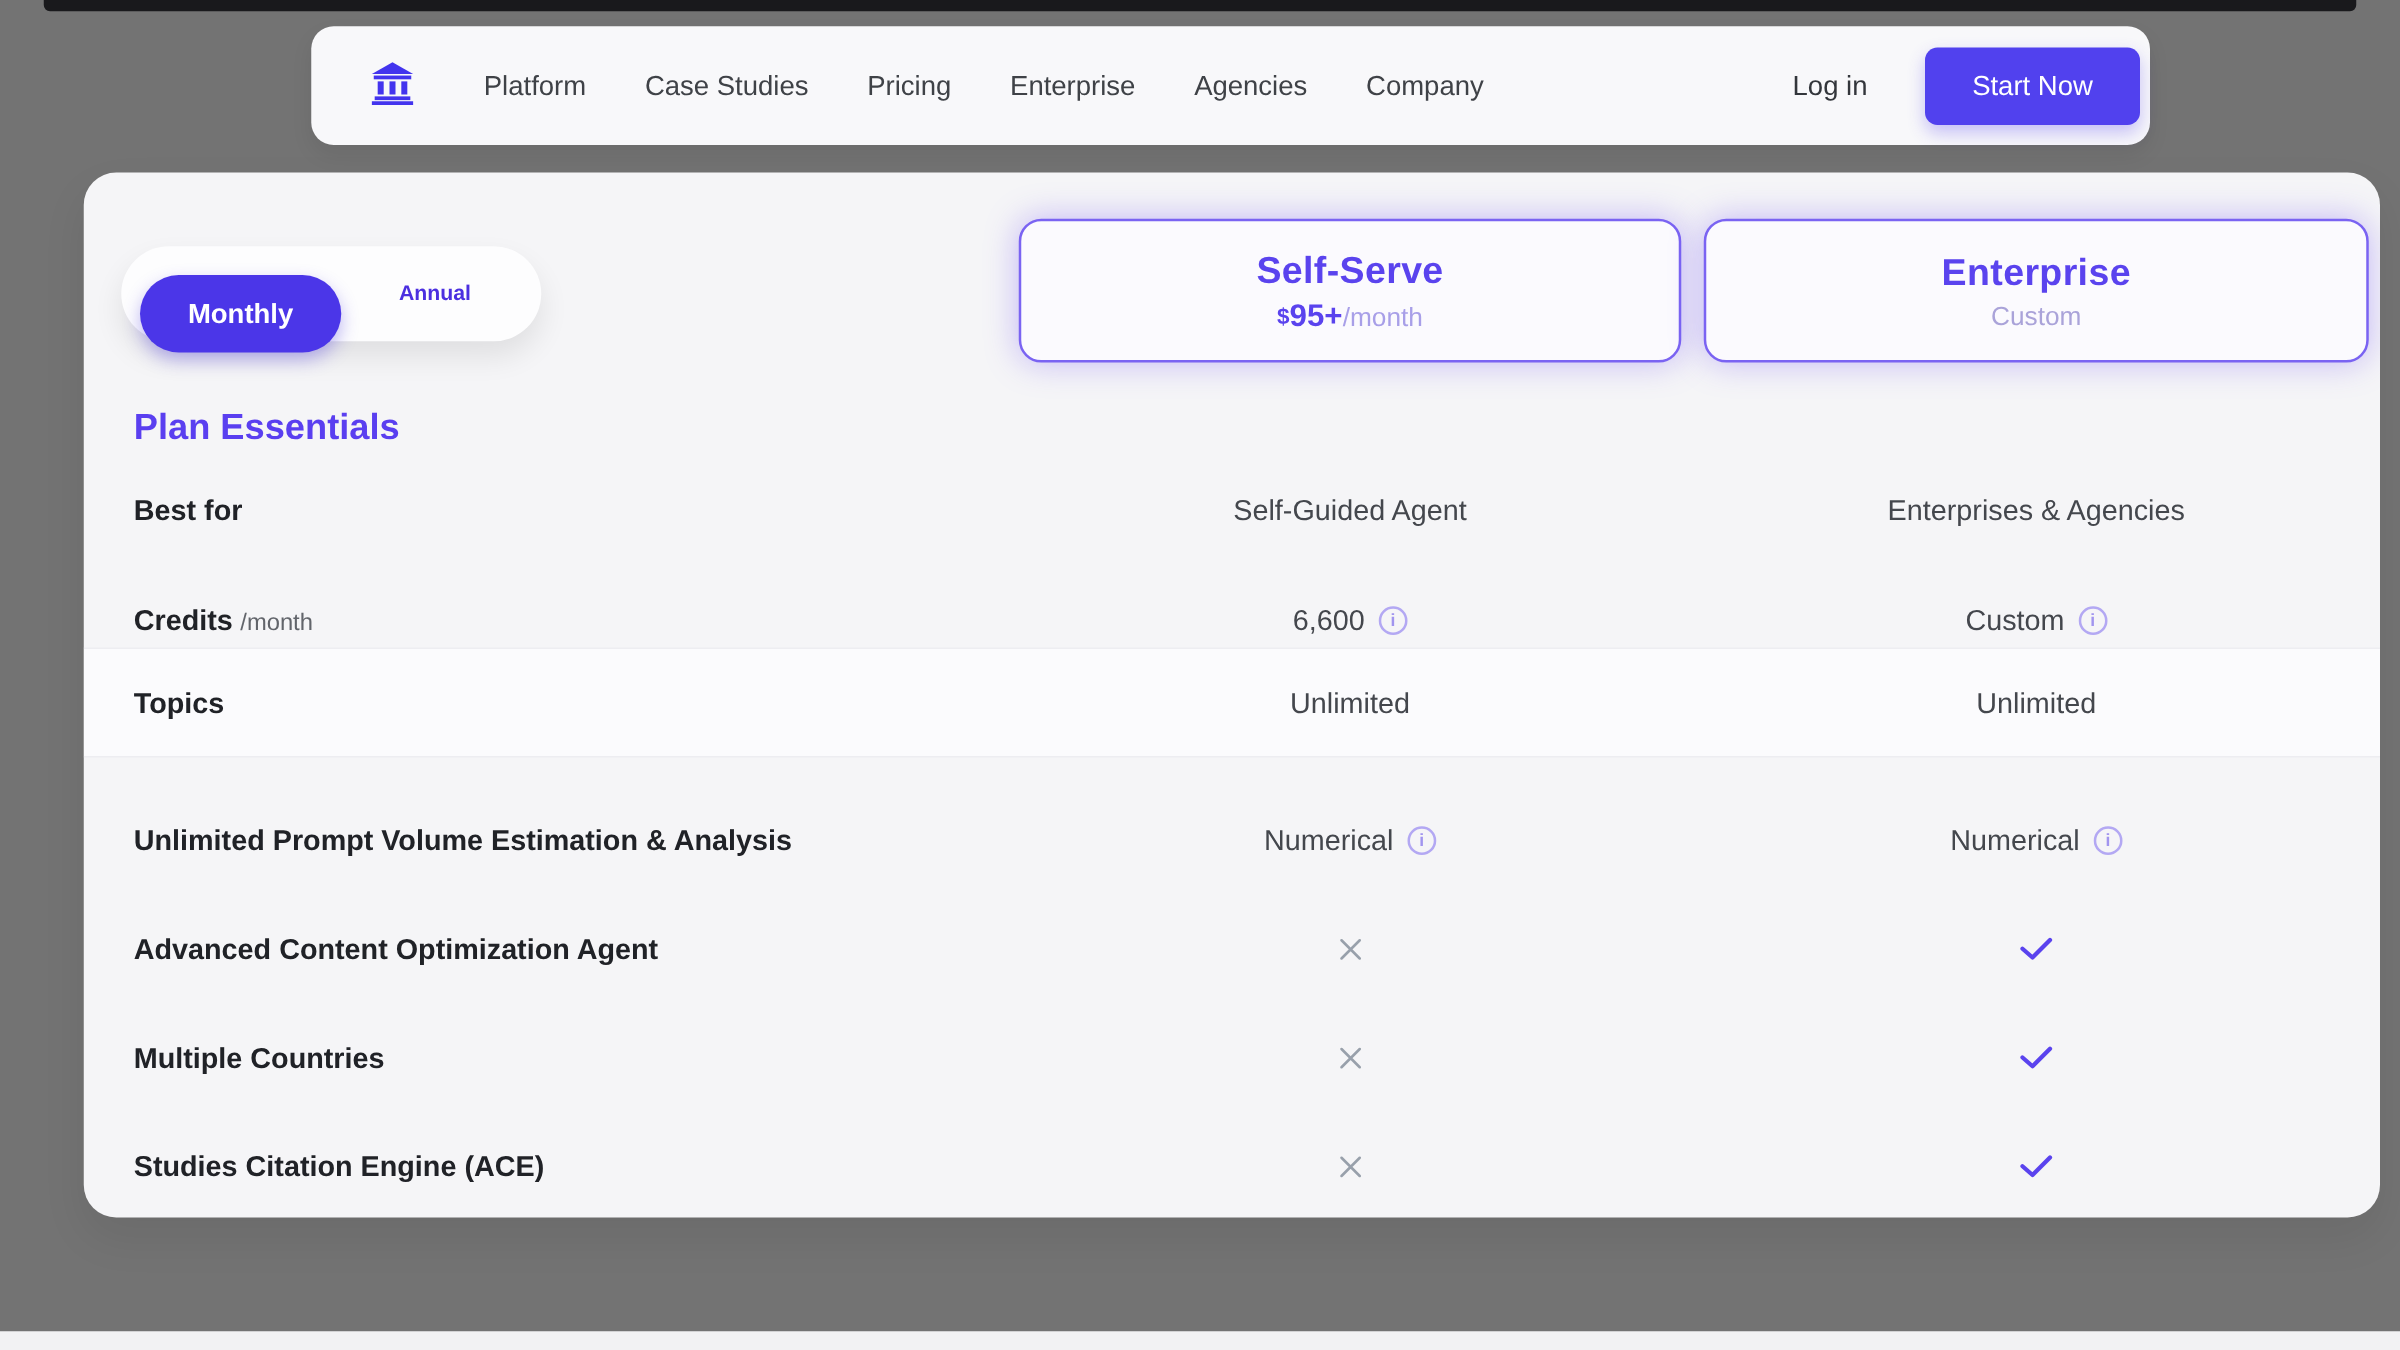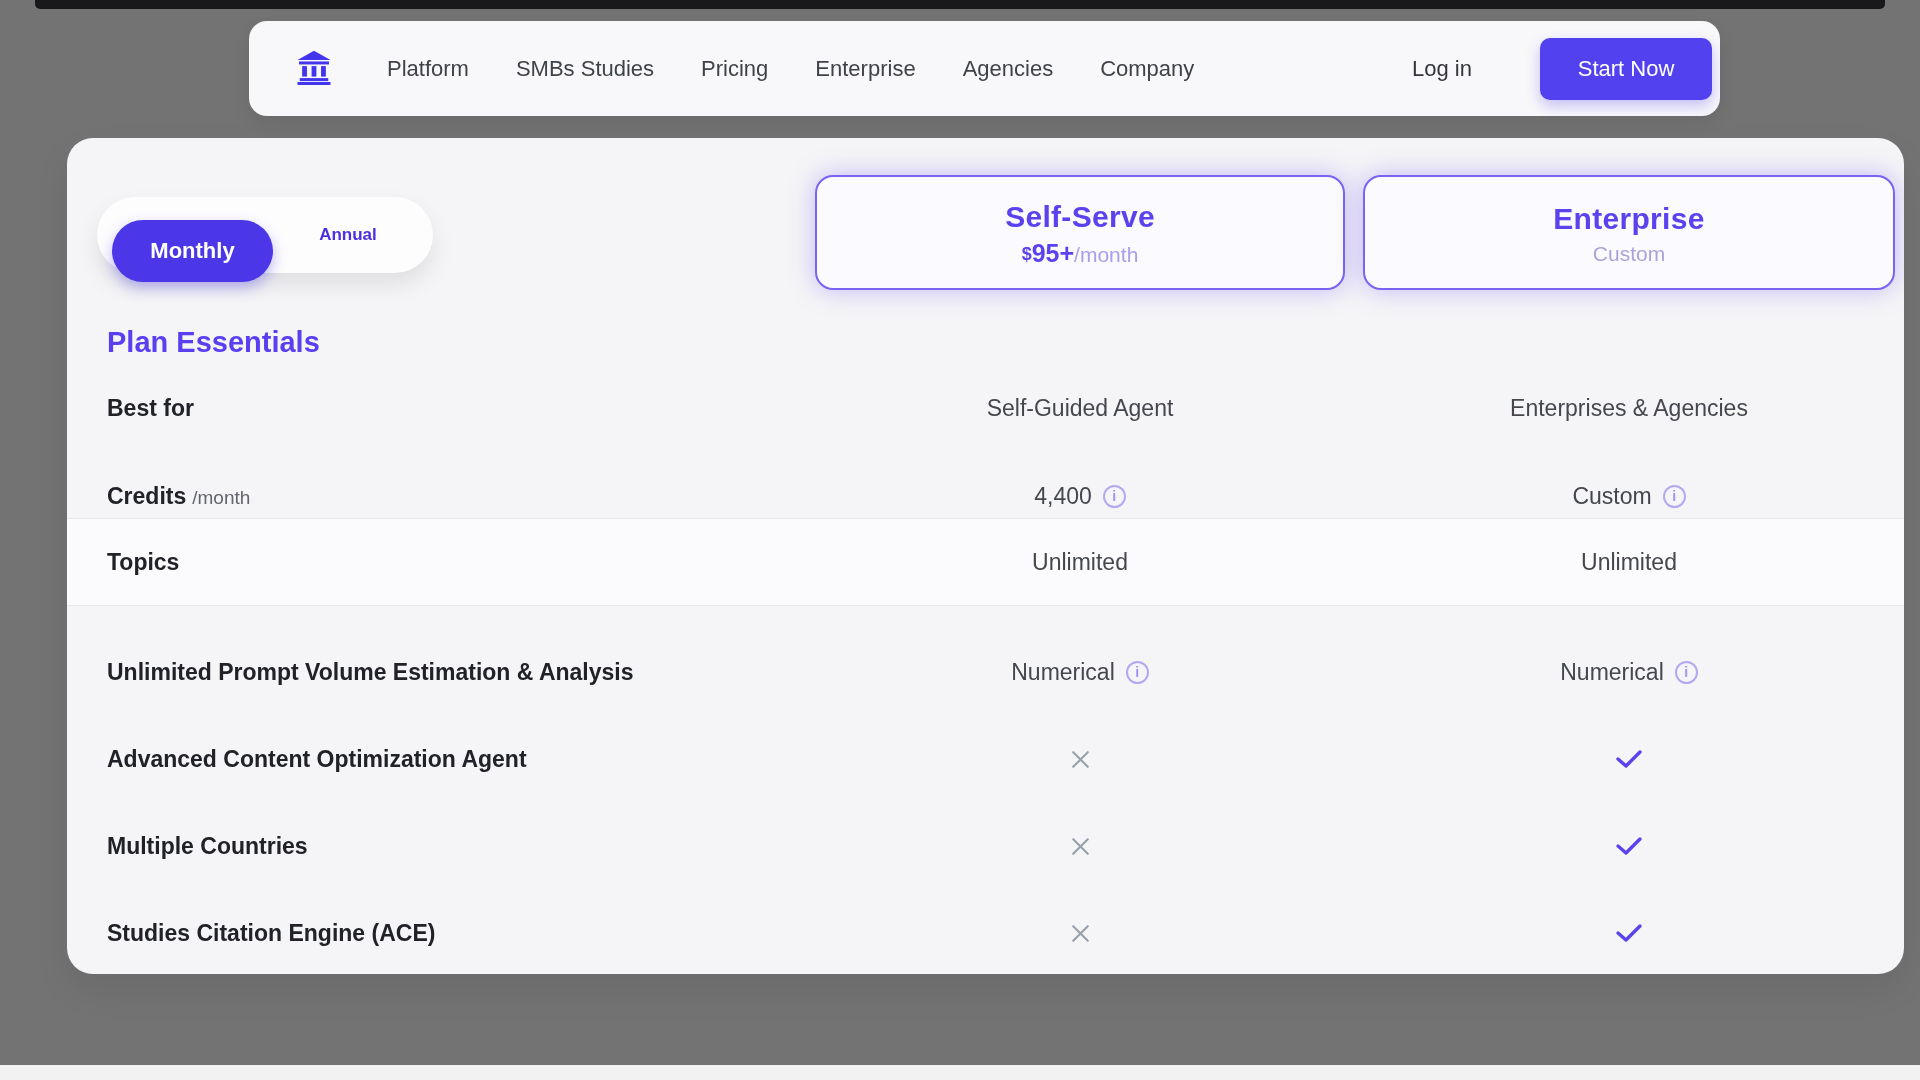--- a/index.html
+++ b/index.html
@@ -9,21 +9,21 @@
   
   .top-strip { position:absolute; left:35px; top:0; width:1850px; height:9px; background:#19191c; border-radius:0 0 5px 5px; }
 
   
   .navbar { position:absolute; left:249px; top:21px; width:1471px; height:95px; background:#f8f8fa;
             border-radius:18px; box-shadow:0 8px 18px rgba(0,0,0,.07); display:flex; align-items:center;
             padding:0 8px 0 46px; z-index:5; }
   .logo { display:flex; align-items:center; }
   .nav-links { display:flex; gap:47px; margin-left:54px; }
   .nav-link { font-size:22px; color:#3f4247; white-space:nowrap; cursor:pointer; }
-  .login { margin-left:auto; margin-right:68px; font-size:22px; color:#33363b; cursor:pointer; }
+  .login { margin-left:auto; margin-right:46px; font-size:22px; color:#33363b; cursor:pointer; }
   .cta { width:172px; height:62px; border-radius:10px; background:#5141ee; color:#fff; font-size:22px;
          font-weight:500; display:flex; align-items:center; justify-content:center; cursor:pointer;
          box-shadow:0 6px 14px rgba(80,60,240,.30); }
 
   
   .main-card { position:absolute; left:67px; top:138px; width:1837px; height:836px; background:#f5f5f7;
                border-radius:26px; box-shadow:0 16px 36px rgba(0,0,0,.07); overflow:hidden; }
 
   
   .toggle-wrap { position:absolute; left:30px; top:59px; width:336px; height:76px; background:#fdfdfe;
@@ -82,21 +82,21 @@
           <rect x="4.1" y="11.4" width="3.2" height="7"></rect>
           <rect x="10.4" y="11.4" width="3.2" height="7"></rect>
           <rect x="16.7" y="11.4" width="3.2" height="7"></rect>
           <rect x="2.5" y="19.4" width="19" height="2"></rect>
           <rect x="1" y="22" width="22" height="2"></rect>
         </svg>
       </span>
     </div>
     <div class="nav-links">
       <span class="nav-link">Platform</span>
-      <span class="nav-link">SMBs Studies</span>
+      <span class="nav-link">Case Studies</span>
       <span class="nav-link">Pricing</span>
       <span class="nav-link">Enterprise</span>
       <span class="nav-link">Agencies</span>
       <span class="nav-link">Company</span>
     </div>
     <span class="login">Log in</span>
     <div class="cta">Start Now</div>
   </div>
 
   <div class="main-card">
@@ -125,21 +125,21 @@
           <span>Self-Guided Agent</span>
         </div>
       <div class="cell cell-ent">
           <span>Enterprises &amp; Agencies</span>
         </div>
     </div>
 
     <div class="feature-row" style="top:314px">
       <div class="feat-label"><span>Credits</span><span class="feat-suffix">/month</span></div>
       <div class="cell cell-ss">
-        <span>4,400</span>
+        <span>6,600</span>
         <span class="info-badge">i</span>
       </div>
       <div class="cell cell-ent">
         <span>Custom</span>
         <span class="info-badge">i</span>
       </div>
     </div>
 
     <div class="feature-row highlight" style="top:380px">
       <div class="feat-label"><span>Topics</span></div>

